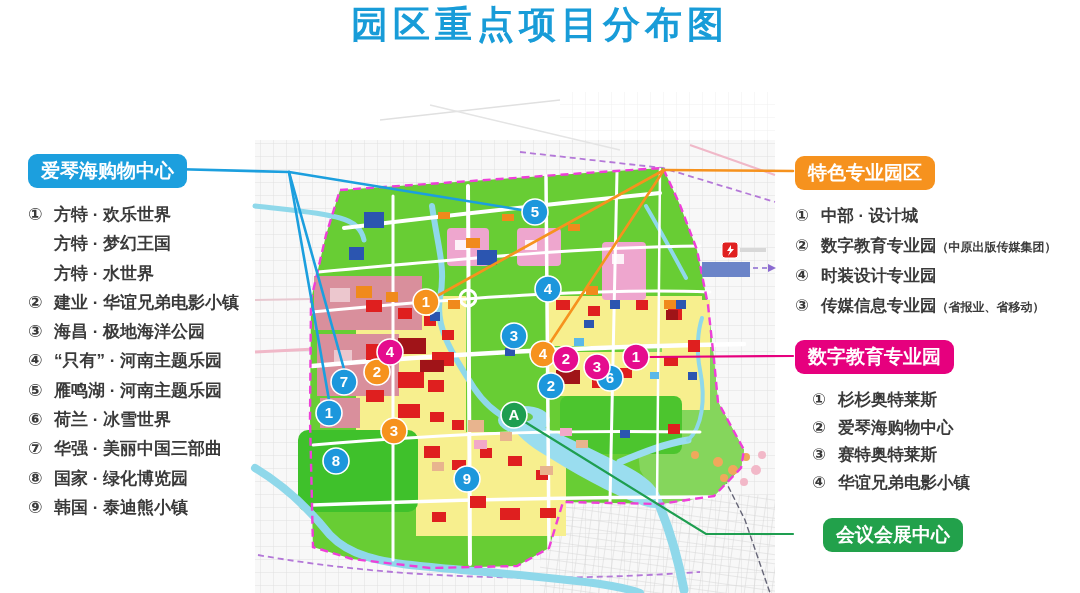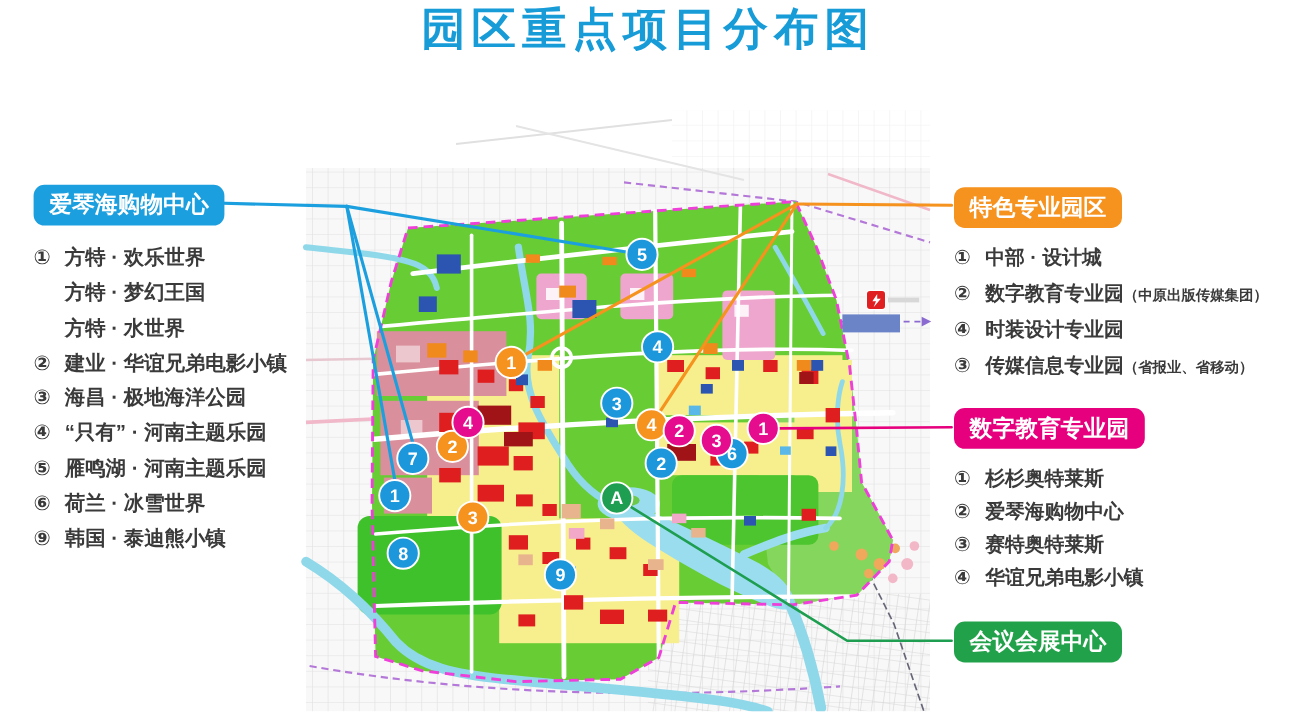--- a/index.html
+++ b/index.html
@@ -318,41 +318,43 @@
     <span class="section-header" style="background: rgb(28, 159, 222);">爱琴海购物中心</span>
     <ul class="legend-list" id="list-theme" style="margin-top:12px;">
         <li class="legend-item"><span class="num">①</span><span>方特 · 欢乐世界</span></li>
         <li class="legend-item"><span class="num"></span><span>方特 · 梦幻王国</span></li>
         <li class="legend-item"><span class="num"></span><span>方特 · 水世界</span></li>
         <li class="legend-item"><span class="num">②</span><span>建业 · 华谊兄弟电影小镇</span></li>
         <li class="legend-item"><span class="num">③</span><span>海昌 · 极地海洋公园</span></li>
         <li class="legend-item"><span class="num">④</span><span>“只有” · 河南主题乐园</span></li>
         <li class="legend-item"><span class="num">⑤</span><span>雁鸣湖 · 河南主题乐园</span></li>
         <li class="legend-item"><span class="num">⑥</span><span>荷兰 · 冰雪世界</span></li>
+        <li class="legend-item"><span class="num">⑦</span><span>华强 · 美丽中国三部曲</span></li>
+        <li class="legend-item"><span class="num">⑧</span><span>国家 · 绿化博览园</span></li>
         <li class="legend-item"><span class="num">⑨</span><span>韩国 · 泰迪熊小镇</span></li>
       </ul>
   </div>
 
   <div class="panel" style="left:795px;top:156px;">
     <span class="section-header" style="background: rgb(246, 146, 30);">特色专业园区</span>
     <ul class="legend-list" id="list-special" style="margin-top:10px;">
         <li class="legend-item"><span class="num">①</span><span>中部 · 设计城</span></li>
         <li class="legend-item"><span class="num">②</span><span>数字教育专业园</span><span class="sub">（中原出版传媒集团）</span></li>
         <li class="legend-item"><span class="num">④</span><span>时装设计专业园</span></li>
         <li class="legend-item"><span class="num">③</span><span>传媒信息专业园</span><span class="sub">（省报业、省移动）</span></li>
       </ul>
   </div>
 
   <div class="panel" style="left:795px;top:340px;">
     <span class="section-header" style="background: rgb(230, 0, 126);">数字教育专业园</span>
-    <ul class="legend-list" id="list-shopping" style="margin-top:12px;">
+    <ul class="legend-list" id="list-shopping" style="margin-top:12px;margin-left:17px;">
         <li class="legend-item"><span class="num">①</span><span>杉杉奥特莱斯</span></li>
         <li class="legend-item"><span class="num">②</span><span>爱琴海购物中心</span></li>
         <li class="legend-item"><span class="num">③</span><span>赛特奥特莱斯</span></li>
         <li class="legend-item"><span class="num">④</span><span>华谊兄弟电影小镇</span></li>
       </ul>
   </div>
 
   <div class="panel" style="left:795px;top:518px;">
-    <span class="section-header" style="background: rgb(34, 161, 75);">会议会展中心</span>
+    <span class="section-header" style="background: rgb(34, 161, 75); margin-left: 28px;">会议会展中心</span>
   </div>
 
 </div>
 
 </body></html>

